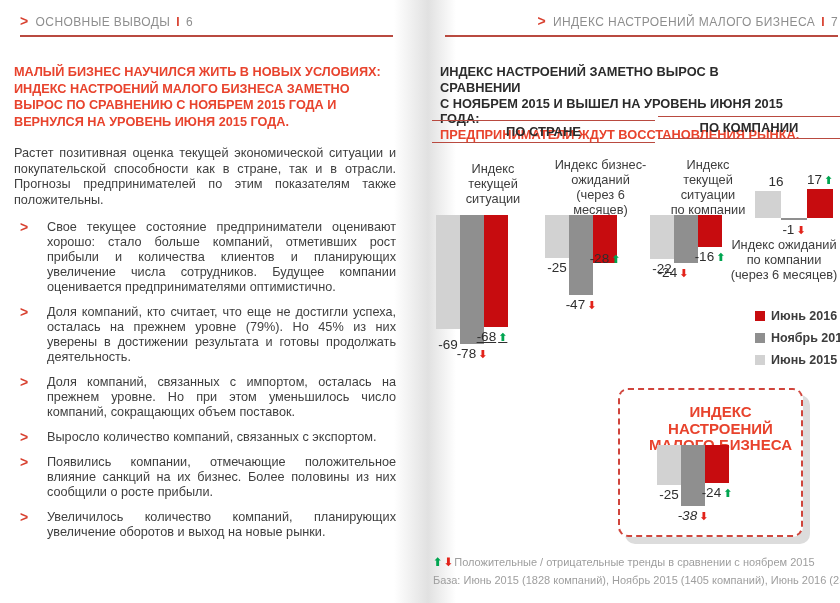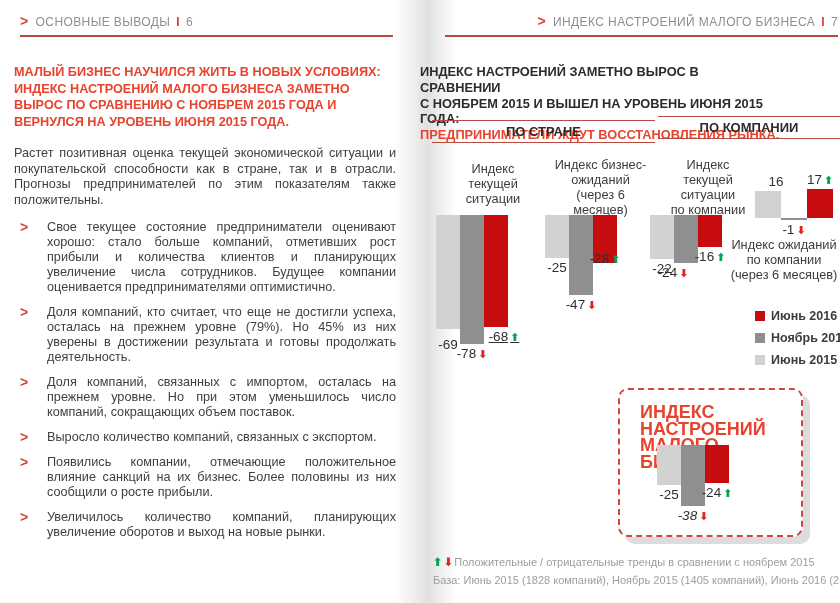--- a/index.html
+++ b/index.html
@@ -24,21 +24,21 @@
   
   .left-flow{position:absolute;left:14px;top:64px;width:382px;}
   .lead{color:#e8432d;font-weight:700;font-size:12.7px;line-height:16.5px;}
   .intro{margin-top:16px;font-size:12.7px;line-height:15.5px;text-align:justify;}
   .bullets{margin-top:12px;}
   .bullet{display:flex;margin-bottom:10px;}
   .bchev{color:#d8402f;font-size:14px;font-weight:700;flex:none;width:33px;padding-left:6px;box-sizing:border-box;line-height:15px;}
   .btext{flex:1;font-size:12.7px;line-height:15px;text-align:justify;}
 
   
-  .rheading{position:absolute;left:0;top:64px;width:362px;font-weight:700;font-size:12.8px;line-height:15.8px;color:#2b2b2b;}
+  .rheading{position:absolute;left:20px;top:64px;width:362px;font-weight:700;font-size:12.8px;line-height:15.8px;color:#2b2b2b;}
   .rheading .red{color:#e8432d;}
 
   
   .banner{position:absolute;border-top:1.5px solid #b94a40;border-bottom:1.5px solid #b94a40;
           display:flex;align-items:center;justify-content:center;font-weight:700;font-size:13px;color:#2b2b2b;}
   .banner-country{left:12px;top:120px;width:223px;height:21px;}
   .banner-company{left:238px;top:116px;width:182px;height:21px;}
 
   
   .chart{position:absolute;}
@@ -57,21 +57,21 @@
 
   
   .legend{position:absolute;left:335px;top:305px;}
   .legend-item{display:flex;align-items:center;height:22px;}
   .swatch{width:10px;height:10px;margin-right:6px;flex:none;}
   .legend-label{font-size:12.5px;font-weight:700;color:#3c3c3c;white-space:nowrap;}
 
   
   .sumbox{position:absolute;left:198px;top:388px;width:185px;height:149px;background:#ffffff;
           border:2px dashed #d0453c;border-radius:10px;box-shadow:7px 7px 0 0 #dcdcdc;box-sizing:border-box;}
-  .sumbox .box-title{position:absolute;left:20px;top:14px;font-size:18px;font-weight:700;color:#e8432d;line-height:16.5px;text-align:left;}
+  .sumbox .box-title{position:absolute;left:20px;top:14px;font-size:15px;font-weight:700;color:#e8432d;line-height:16.5px;text-align:center;}
 
   
   .footnotes{position:absolute;left:13px;top:553px;font-size:11px;color:#9e9e9e;line-height:18px;white-space:nowrap;}
   .footnotes .arr{margin:0 1px 0 0;font-size:11.5px;}
 </style>
 </head>
 <body>
 
 <div class="spine"></div>
 
@@ -135,21 +135,21 @@
   <div class="chart chart-0">
     <div class="chart-title">
         <div>Индекс</div>
         <div>текущей ситуации</div>
       </div>
   <div class="bar" style="left: 6px; width: 24px; top: 60px; height: 114px; background: rgb(210, 210, 210);"></div>
       <div class="bar-label" style="left: -8px; width: 52px; top: 182px;">-69</div>
       <div class="bar" style="left: 30px; width: 24px; top: 60px; height: 129px; background: rgb(143, 143, 143);"></div>
       <div class="bar-label" style="left: 16px; width: 52px; top: 191px;">-78<span class="arr down">⬇</span></div>
       <div class="bar" style="left: 54px; width: 24px; top: 60px; height: 112px; background: rgb(199, 12, 15);"></div>
-      <div class="bar-label" style="left: 48px; width: 52px; top: 174px; text-decoration: underline;">-68<span class="arr up">⬆</span></div>
+      <div class="bar-label" style="left: 36px; width: 52px; top: 174px; text-decoration: underline;">-68<span class="arr up">⬆</span></div>
     </div>
   <div class="chart chart-1">
     <div class="chart-title">
         <div>Индекс бизнес-</div>
         <div>ожиданий</div>
         <div>(через 6 месяцев)</div>
       </div>
   <div class="bar" style="left: 10px; width: 24px; top: 60px; height: 43px; background: rgb(210, 210, 210);"></div>
       <div class="bar-label" style="left: -4px; width: 52px; top: 105px;">-25</div>
       <div class="bar" style="left: 34px; width: 24px; top: 60px; height: 80px; background: rgb(143, 143, 143);"></div>

